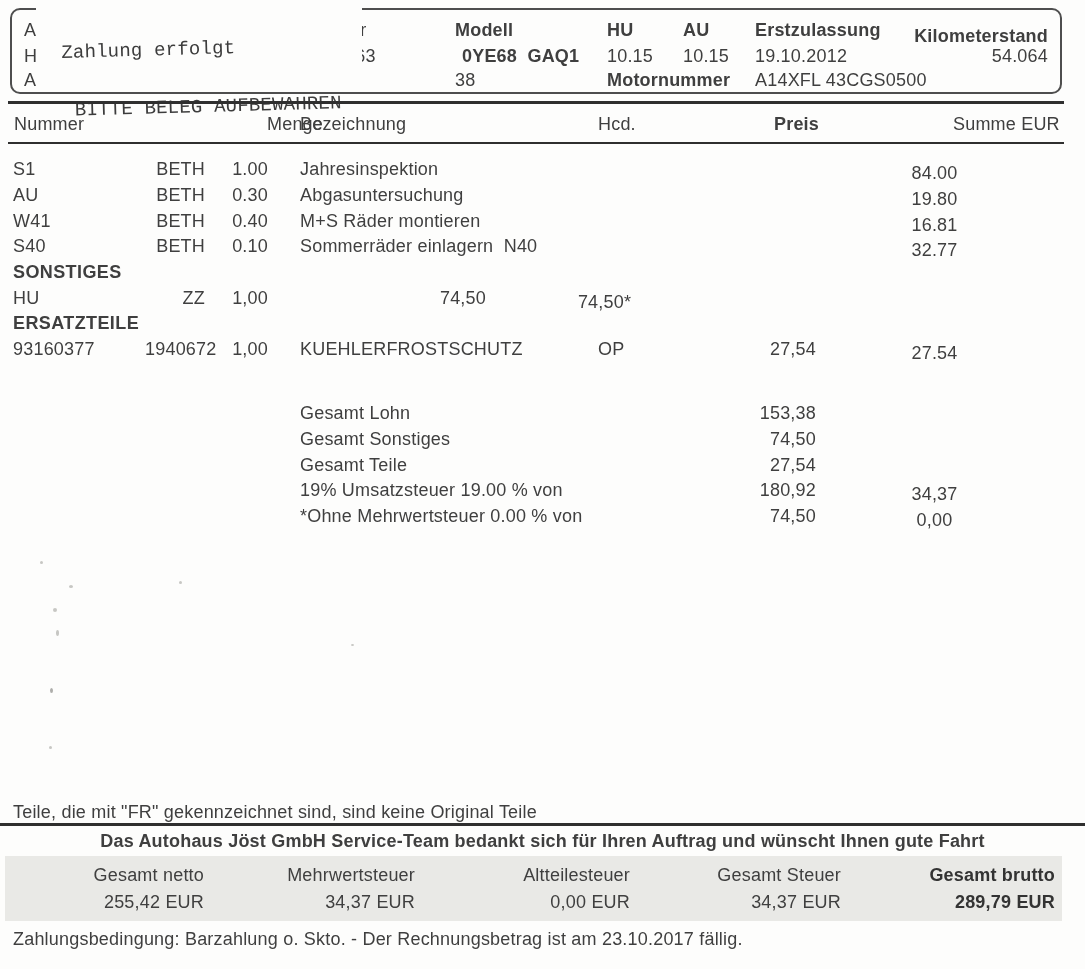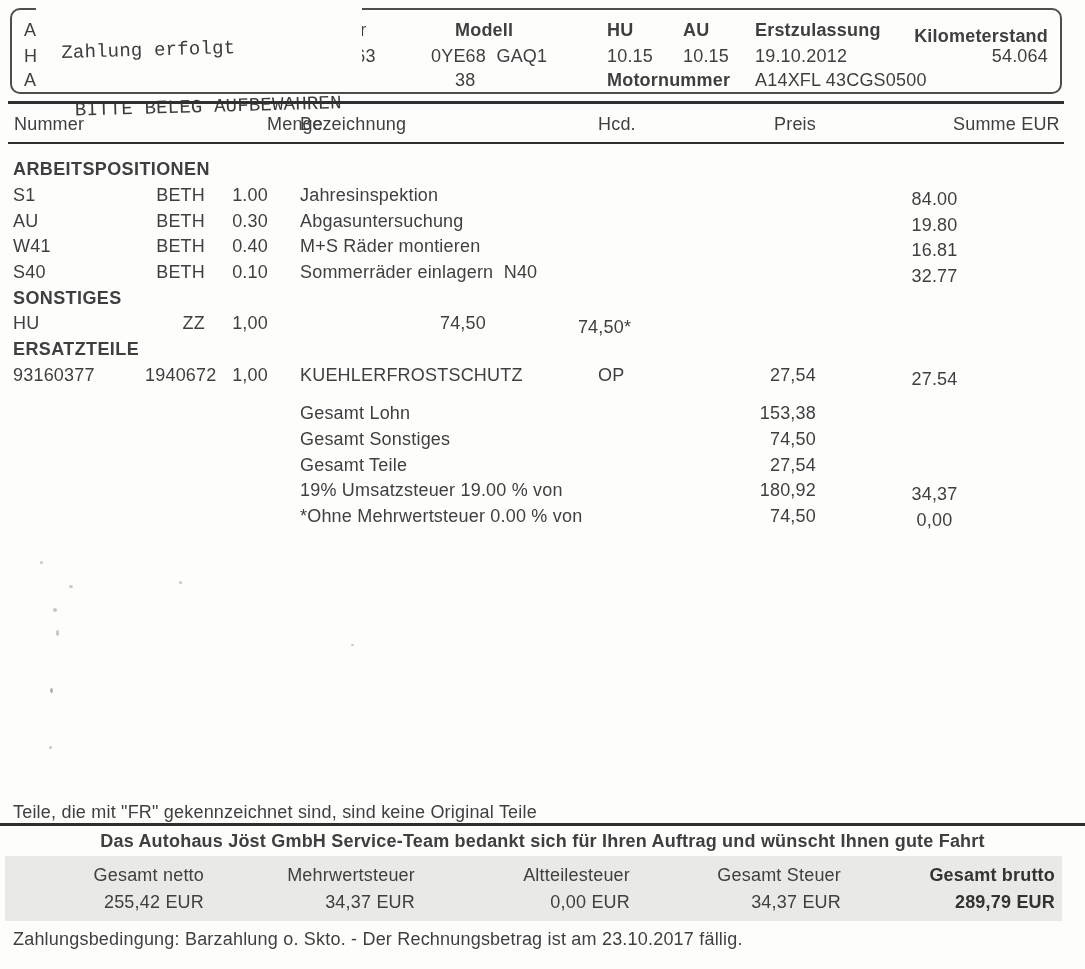--- a/index.html
+++ b/index.html
@@ -80,21 +80,21 @@
 
   <div class="abs vehicle-box">
     <span class="vb-field" style="left:12px;top:10px;">Ar</span>
     <span class="vb-field" style="left:12px;top:36px;">HF</span>
     <span class="vb-field" style="left:12px;top:60px;">An</span>
 
     <span class="vb-field" style="left:338px;top:10px;">er</span>
     <span class="vb-field" style="left:333px;top:36px;">963</span>
 
     <span class="vb-field b" style="left:443px;top:10px;">Modell</span>
-    <span class="vb-field" style="left:419px;top:36px;">0YE68  GAQ1</span>
+    <span class="vb-field" style="left:450px;top:36px;font-weight:bold;">0YE68  GAQ1</span>
     <span class="vb-field" style="left:443px;top:60px;">38</span>
 
     <span class="vb-field b" style="left:595px;top:10px;">HU</span>
     <span class="vb-field" style="left:595px;top:36px;">10.15</span>
 
     <span class="vb-field b" style="left:671px;top:10px;">AU</span>
     <span class="vb-field" style="left:671px;top:36px;">10.15</span>
 
     <span class="vb-field b" style="left:743px;top:10px;">Erstzulassung</span>
     <span class="vb-field" style="left:743px;top:36px;">19.10.2012</span>
@@ -112,27 +112,26 @@
       <div class="stamp-line2">BITTE BELEG AUFBEWAHREN</div>
     </div>
   </div>
 
   <div class="abs rule" style="left:8px;top:101px;width:1056px;height:3px;"></div>
 
   <span class="abs th" style="left:14px;">Nummer</span>
   <span class="abs th" style="left:233px;margin-left:34px;">Menge</span>
   <span class="abs th" style="left:300px;">Bezeichnung</span>
   <span class="abs th" style="left:598px;">Hcd.</span>
-  <span class="abs th" style="left:774px;">Preis</span>
+  <span class="abs th" style="left:774px;font-weight:bold;">Preis</span>
   <span class="abs th" style="left:953px;">Summe EUR</span>
 
   <div class="abs rule" style="left:8px;top:142px;width:1056px;height:2px;"></div>
 
   <div class="abs line-items">
-      <div class="li-row section-title">ARBEITSPOSITIONEN</div>
       <div class="li-row">
         <div class="cell c-num">S1</div>
         <div class="cell c-sub">BETH</div>
         <div class="cell c-menge">1.00</div>
         <div class="cell c-bez">Jahresinspektion</div>
         <div class="cell c-hcd"></div>
         <div class="cell c-preis"></div>
         <div class="cell c-summe">84.00</div>
       </div>
       <div class="li-row">

